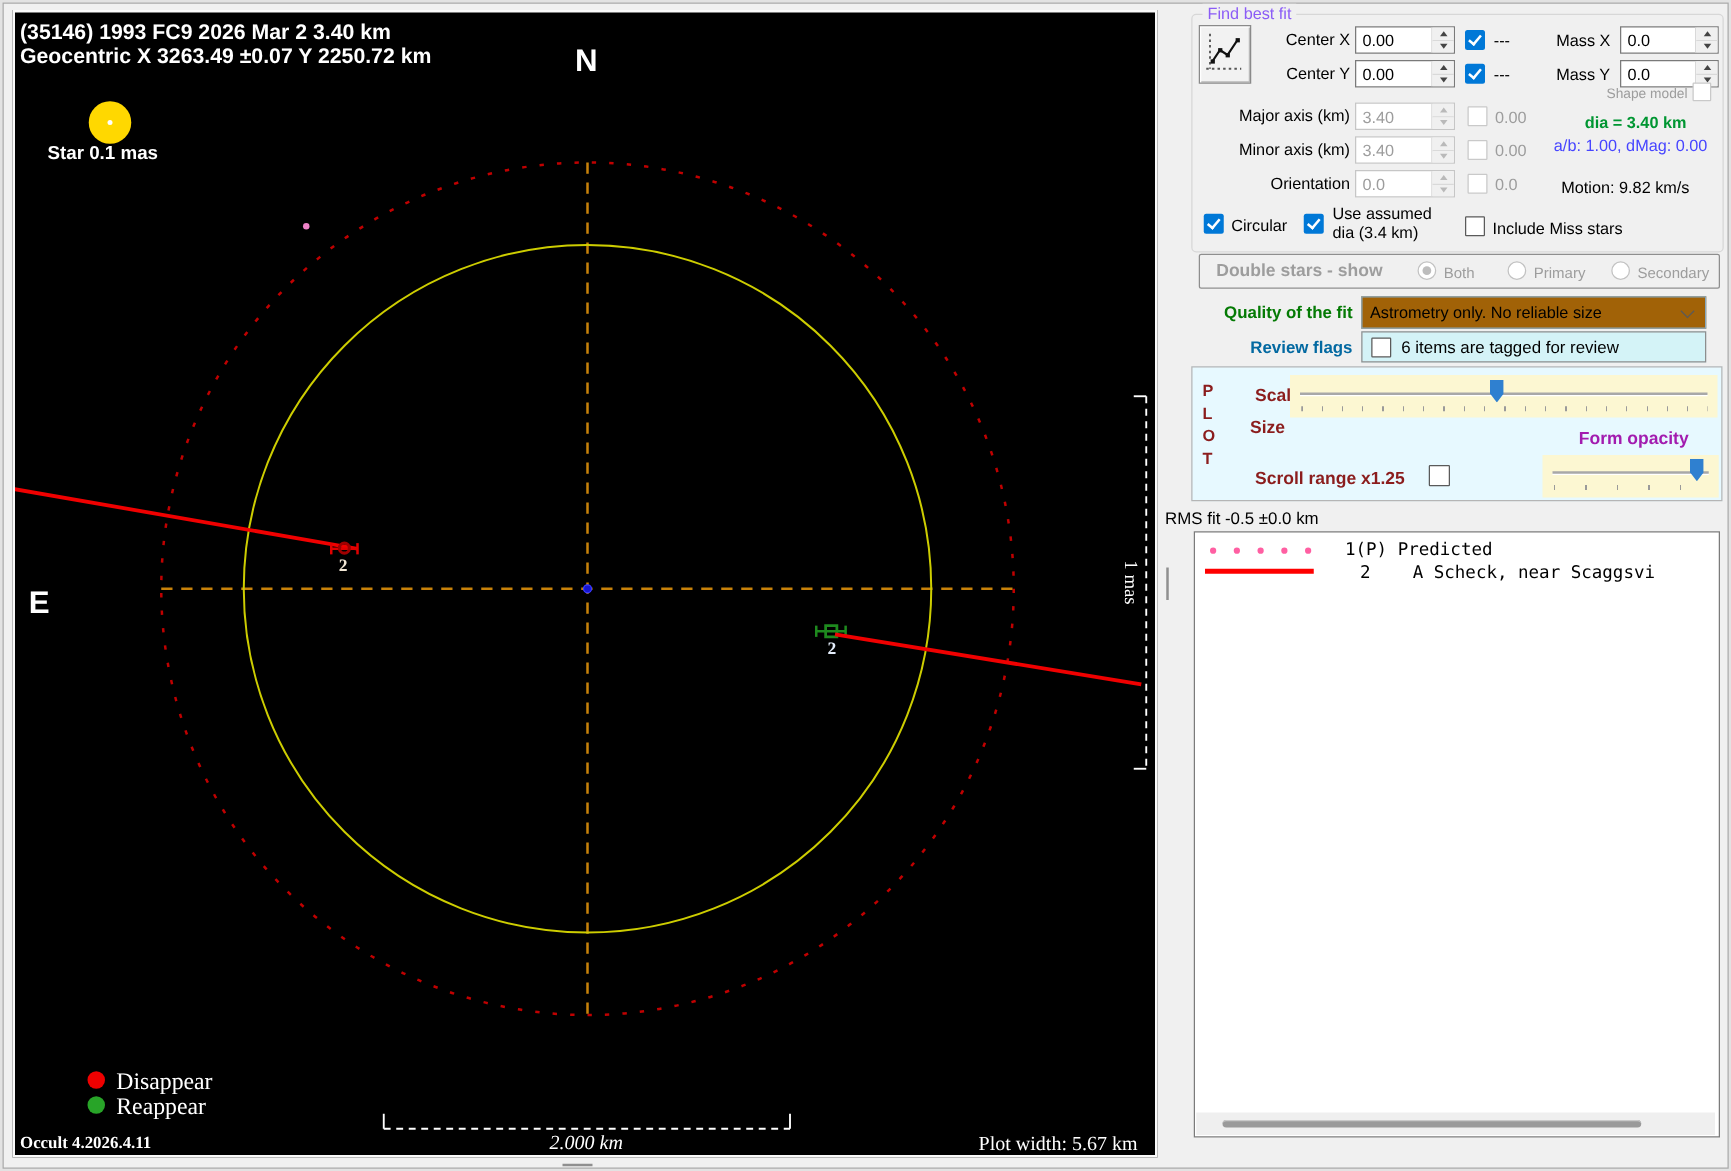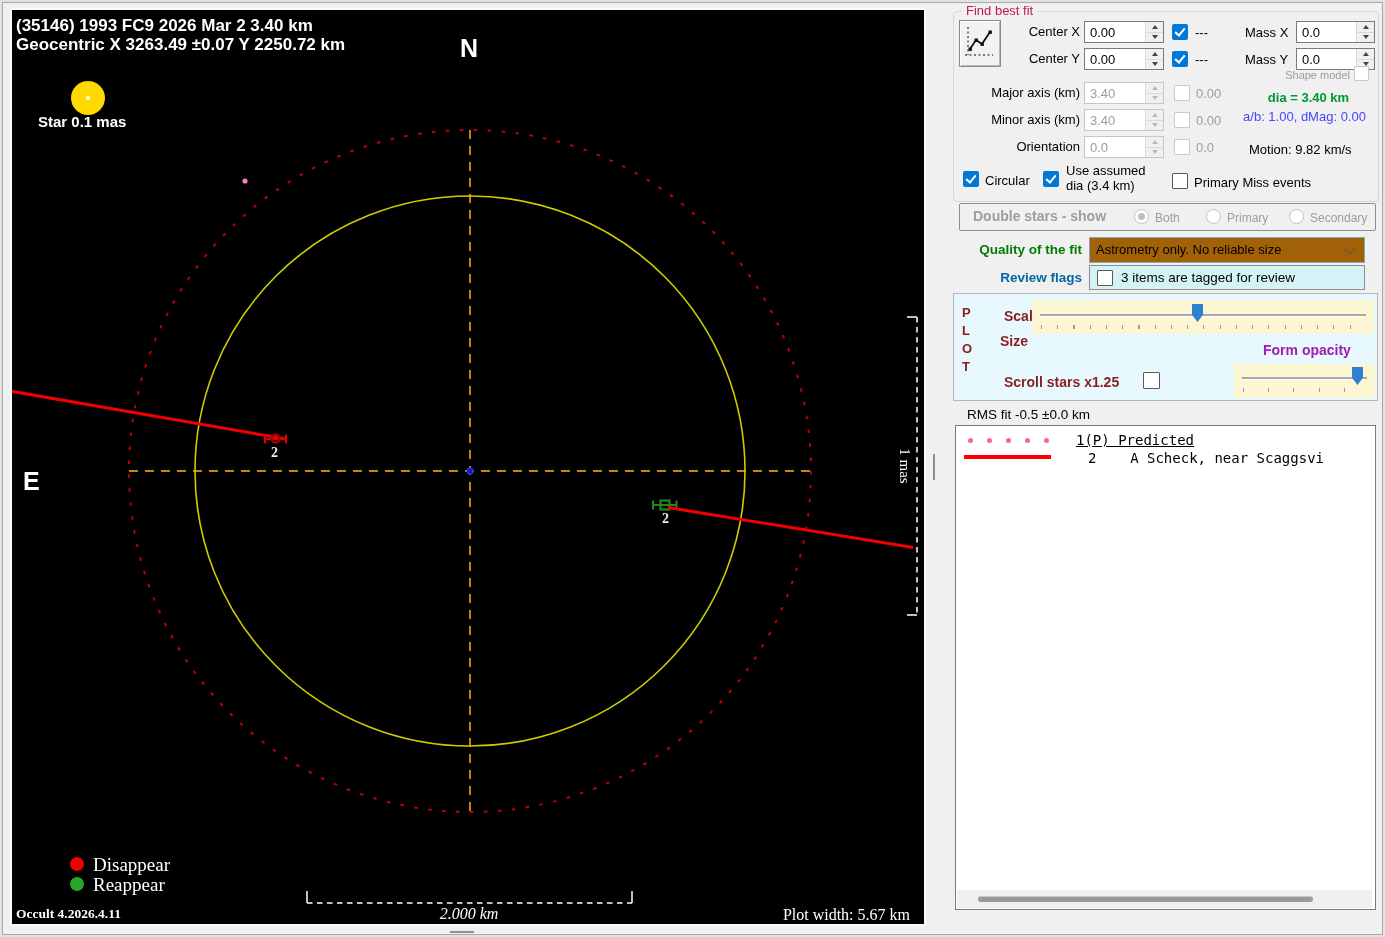--- a/index.html
+++ b/index.html
@@ -15,21 +15,21 @@
   
   .plot-area{
     position:absolute;left:8px;top:6px;width:912px;height:914px;
     background:#000;border:2px solid #fafafa;
   }
   
   .lbl{position:absolute;font-size:13px;color:#000;white-space:nowrap;}
   .lbl-r{text-align:right;}
   .gray{color:#9d9d9d;}
   .groupbox{position:absolute;border:1px solid #d7d7d7;border-radius:4px;}
-  .groupbox>.gb-label{position:absolute;top:-9px;left:8px;background:#f0f0f0;padding:0 4px;font-size:13px;color:#be185d;}
+  .groupbox>.gb-label{position:absolute;top:-9px;left:8px;background:#f0f0f0;padding:0 4px;font-size:13px;color:#8b5cf6;}
   .num-input{position:absolute;background:#fff;border:1px solid #7a7a7a;height:22px;box-sizing:border-box;font-size:13px;}
   .num-input .val{position:absolute;left:5px;top:3px;}
   .num-input.disabled{border-color:#c6c6c6;}
   .num-input.disabled .val{color:#9d9d9d;}
   .spinner{position:absolute;right:0;top:0;bottom:0;width:17px;border-left:1px solid #d9d9d9;display:flex;flex-direction:column;}
   .spin-btn{flex:1;background:#f0f0f0;position:relative;}
   .spin-btn:first-child{border-bottom:1px solid #d9d9d9;}
   .arr-up,.arr-dn{position:absolute;left:50%;top:50%;transform:translate(-50%,-50%);width:0;height:0;border-left:3.5px solid transparent;border-right:3.5px solid transparent;}
   .arr-up{border-bottom:4px solid #444;}
   .arr-dn{border-top:4px solid #444;}
@@ -271,78 +271,78 @@
 <div class="cbx checked" style="left:961px;top:169px;">
     <span class="tick"></span>
   </div>
 <div class="lbl" style="left:983px;top:171px;">Circular</div>
 <div class="cbx checked" style="left:1041px;top:169px;">
     <span class="tick"></span>
   </div>
 <div class="lbl" style="left:1064px;top:161px;">Use assumed</div>
 <div class="lbl" style="left:1064px;top:176px;">dia (3.4 km)</div>
 <div class="cbx empty" style="left:1170px;top:171px;"></div>
-<div class="lbl" style="left:1192px;top:173px;">Primary Miss events</div>
+<div class="lbl" style="left:1192px;top:173px;">Include Miss stars</div>
 
 <div class="abs" style="left:957px;top:201px;width:415px;height:26px;border:1px solid #8e8e8e;border-radius:2px;">
   <span class="abs" style="left:13px;top:4px;font-size:14px;font-weight:bold;color:#9d9d9d;">Double stars - show</span>
   <div class="radio disabled sel" style="left:174px;top:5px;"></div>
   <span class="abs gray" style="left:195px;top:7px;font-size:12px;">Both</span>
   <div class="radio disabled" style="left:246px;top:5px;"></div>
   <span class="abs gray" style="left:267px;top:7px;font-size:12px;">Primary</span>
   <div class="radio disabled" style="left:329px;top:5px;"></div>
   <span class="abs gray" style="left:350px;top:7px;font-size:12px;">Secondary</span>
 </div>
 
 <div class="lbl lbl-r" style="left:950px;top:240px;width:130px;font-size:13.5px;font-weight:bold;color:#047a04;">Quality of the fit</div>
 <div class="dropdown" style="left:1087px;top:235px;width:276px;height:26px;">
   <span class="dd-text">Astrometry only. No reliable size</span>
   <span class="chev"></span>
 </div>
 
 <div class="lbl lbl-r" style="left:950px;top:268px;width:130px;font-size:13.5px;font-weight:bold;color:#0369a1;">Review flags</div>
 <div class="abs" style="left:1087px;top:263px;width:276px;height:25px;background:#d4f3f7;border:1px solid #8e8e8e;box-sizing:border-box;">
   <div class="cbx empty" style="left:7px;top:4px;"></div>
-  <span class="abs" style="left:31px;top:4px;font-size:13.5px;">3 items are tagged for review</span>
+  <span class="abs" style="left:31px;top:4px;font-size:13.5px;">6 items are tagged for review</span>
 </div>
 
 <div class="plot-panel" style="left:951px;top:291px;width:423px;height:106px;">
   <span class="abs dr" style="left:8px;top:11px;font-size:13px;">P</span>
   <span class="abs dr" style="left:8px;top:29px;font-size:13px;">L</span>
   <span class="abs dr" style="left:8px;top:47px;font-size:13px;">O</span>
   <span class="abs dr" style="left:8px;top:65px;font-size:13px;">T</span>
 
   <span class="abs dr" style="left:50px;top:14px;font-size:14px;">Scale</span>
   <div class="slider" style="left:78px;top:6px;width:342px;height:34px;--tick:16.25px;">
     <div class="groove" style="top:14px;"></div>
     <div class="ticks" style="top:25px;"></div>
     <div class="thumb" style="left:160px;top:4px;"></div>
   </div>
 
   <span class="abs dr" style="left:46px;top:39px;font-size:14px;">Size</span>
   <span class="abs" style="left:309px;top:48px;font-size:14px;font-weight:bold;color:#a21caf;">Form opacity</span>
 
-  <span class="abs dr" style="left:50px;top:80px;font-size:14px;">Scroll stars x1.25</span>
+  <span class="abs dr" style="left:50px;top:80px;font-size:14px;">Scroll range x1.25</span>
   <div class="cbx empty" style="left:189px;top:78px;width:17px;height:17px;"></div>
   <div class="slider" style="left:280px;top:70px;width:141px;height:34px;--tick:25.2px;">
     <div class="groove" style="top:13px;"></div>
     <div class="ticks" style="top:24px;"></div>
     <div class="thumb" style="left:118px;top:3px;"></div>
   </div>
 </div>
 
-<div class="lbl" style="left:965px;top:405px;font-size:13.5px;">RMS fit -0.5 ±0.0 km</div>
+<div class="lbl" style="left:930px;top:405px;font-size:13.5px;">RMS fit -0.5 ±0.0 km</div>
 
 <div class="listbox" style="left:953px;top:423px;width:419px;height:483px;">
   <div class="dotrow" style="left:12px;top:12px;">
     <span></span>
       <span></span>
       <span></span>
       <span></span>
       <span></span>
   </div>
-  <div class="abs mono" style="left:120px;top:6px;text-decoration:underline;">1(P) Predicted</div>
+  <div class="abs mono" style="left:120px;top:6px;">1(P) Predicted</div>
   <div class="abs" style="left:8px;top:29px;width:87px;height:4px;background:#ff0000;"></div>
   <div class="abs mono" style="left:120px;top:24px;margin-left:12px;">2    A Scheck, near Scaggsvi</div>
   <div class="hscroll" style="left:1px;bottom:1px;width:415px;height:18px;">
     <div class="hthumb" style="left:21px;top:6px;width:335px;"></div>
   </div>
 </div>
 
 </body></html>

